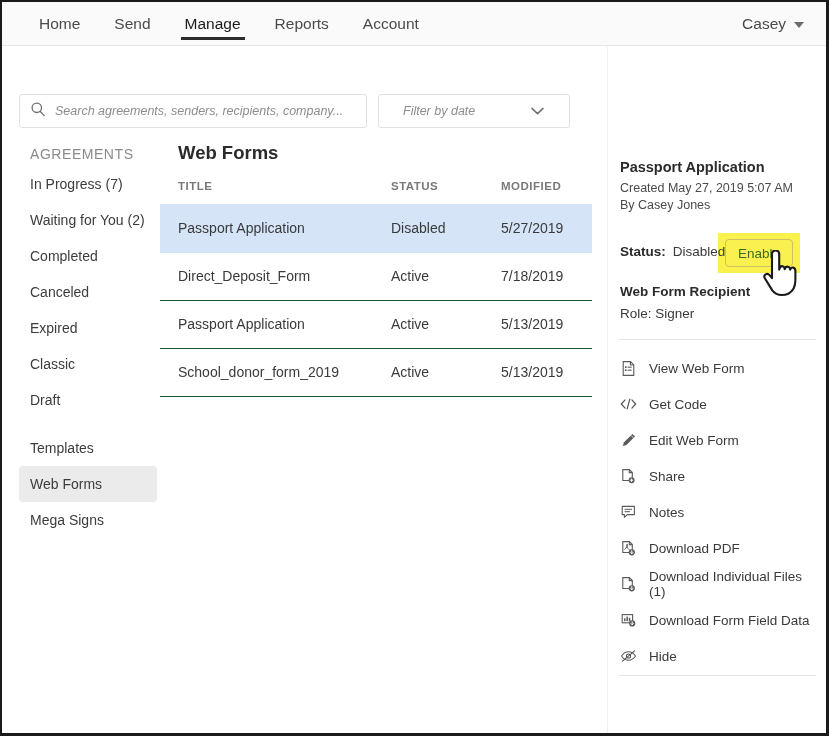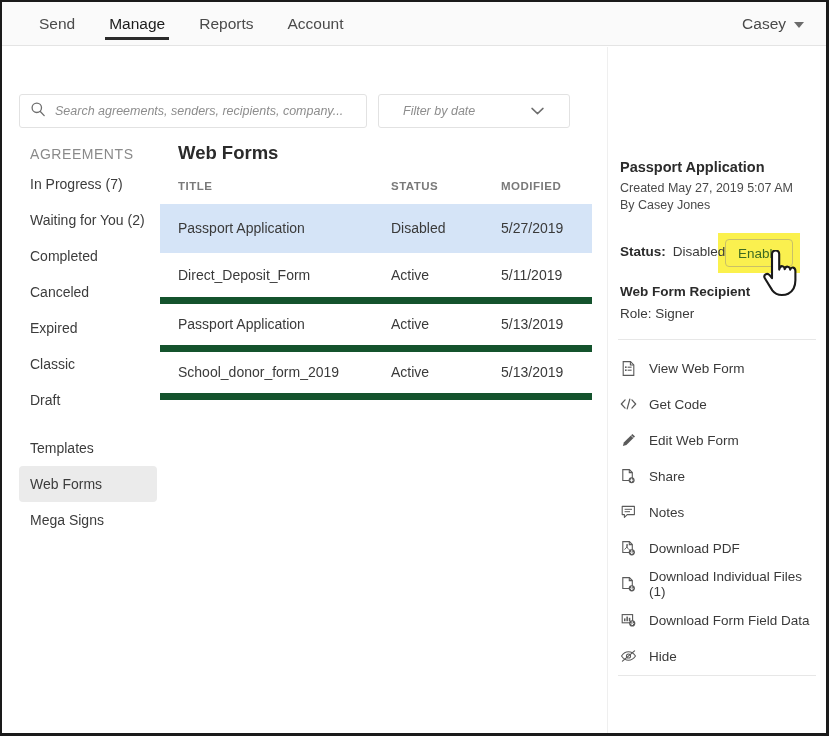--- a/index.html
+++ b/index.html
@@ -198,21 +198,21 @@
     padding: 0 0 12px 18px;
   }
   table.wf th.c-title { width: 213px; }
   table.wf th.c-status { width: 110px; }
   table.wf th.c-mod { width: 109px; }
   table.wf td {
     font-size: 14px;
     color: #3a3a3a;
     height: 48px;
     padding-left: 18px;
-    border-bottom: 7px solid #14532d;
+    border-bottom: 1px solid #14532d;
     vertical-align: middle;
   }
   table.wf tr.sel td {
     background: #d5e4f7;
     border-bottom: 1px solid #d5e4f7;
   }
 
   
   .rightpanel {
     position: absolute;
@@ -336,20 +336,23 @@
     pointer-events: none;
   }
 </style>
 </head>
 <body>
 
 <div id="app">
 
   <div class="topnav">
     <div class="nav-items">
+      <div class="nav-item">
+          <span>Home</span>
+        </div>
       <div class="nav-item">
           <span>Send</span>
         </div>
       <div class="nav-item active">
           <span>Manage</span>
         </div>
       <div class="nav-item">
           <span>Reports</span>
         </div>
       <div class="nav-item">
@@ -410,21 +413,21 @@
       </thead>
       <tbody>
         <tr class="sel">
           <td>Passport Application</td>
           <td>Disabled</td>
           <td>5/27/2019</td>
         </tr>
         <tr>
           <td>Direct_Deposit_Form</td>
           <td>Active</td>
-          <td>5/11/2019</td>
+          <td>7/18/2019</td>
         </tr>
         <tr>
           <td>Passport Application</td>
           <td>Active</td>
           <td>5/13/2019</td>
         </tr>
         <tr>
           <td>School_donor_form_2019</td>
           <td>Active</td>
           <td>5/13/2019</td>

